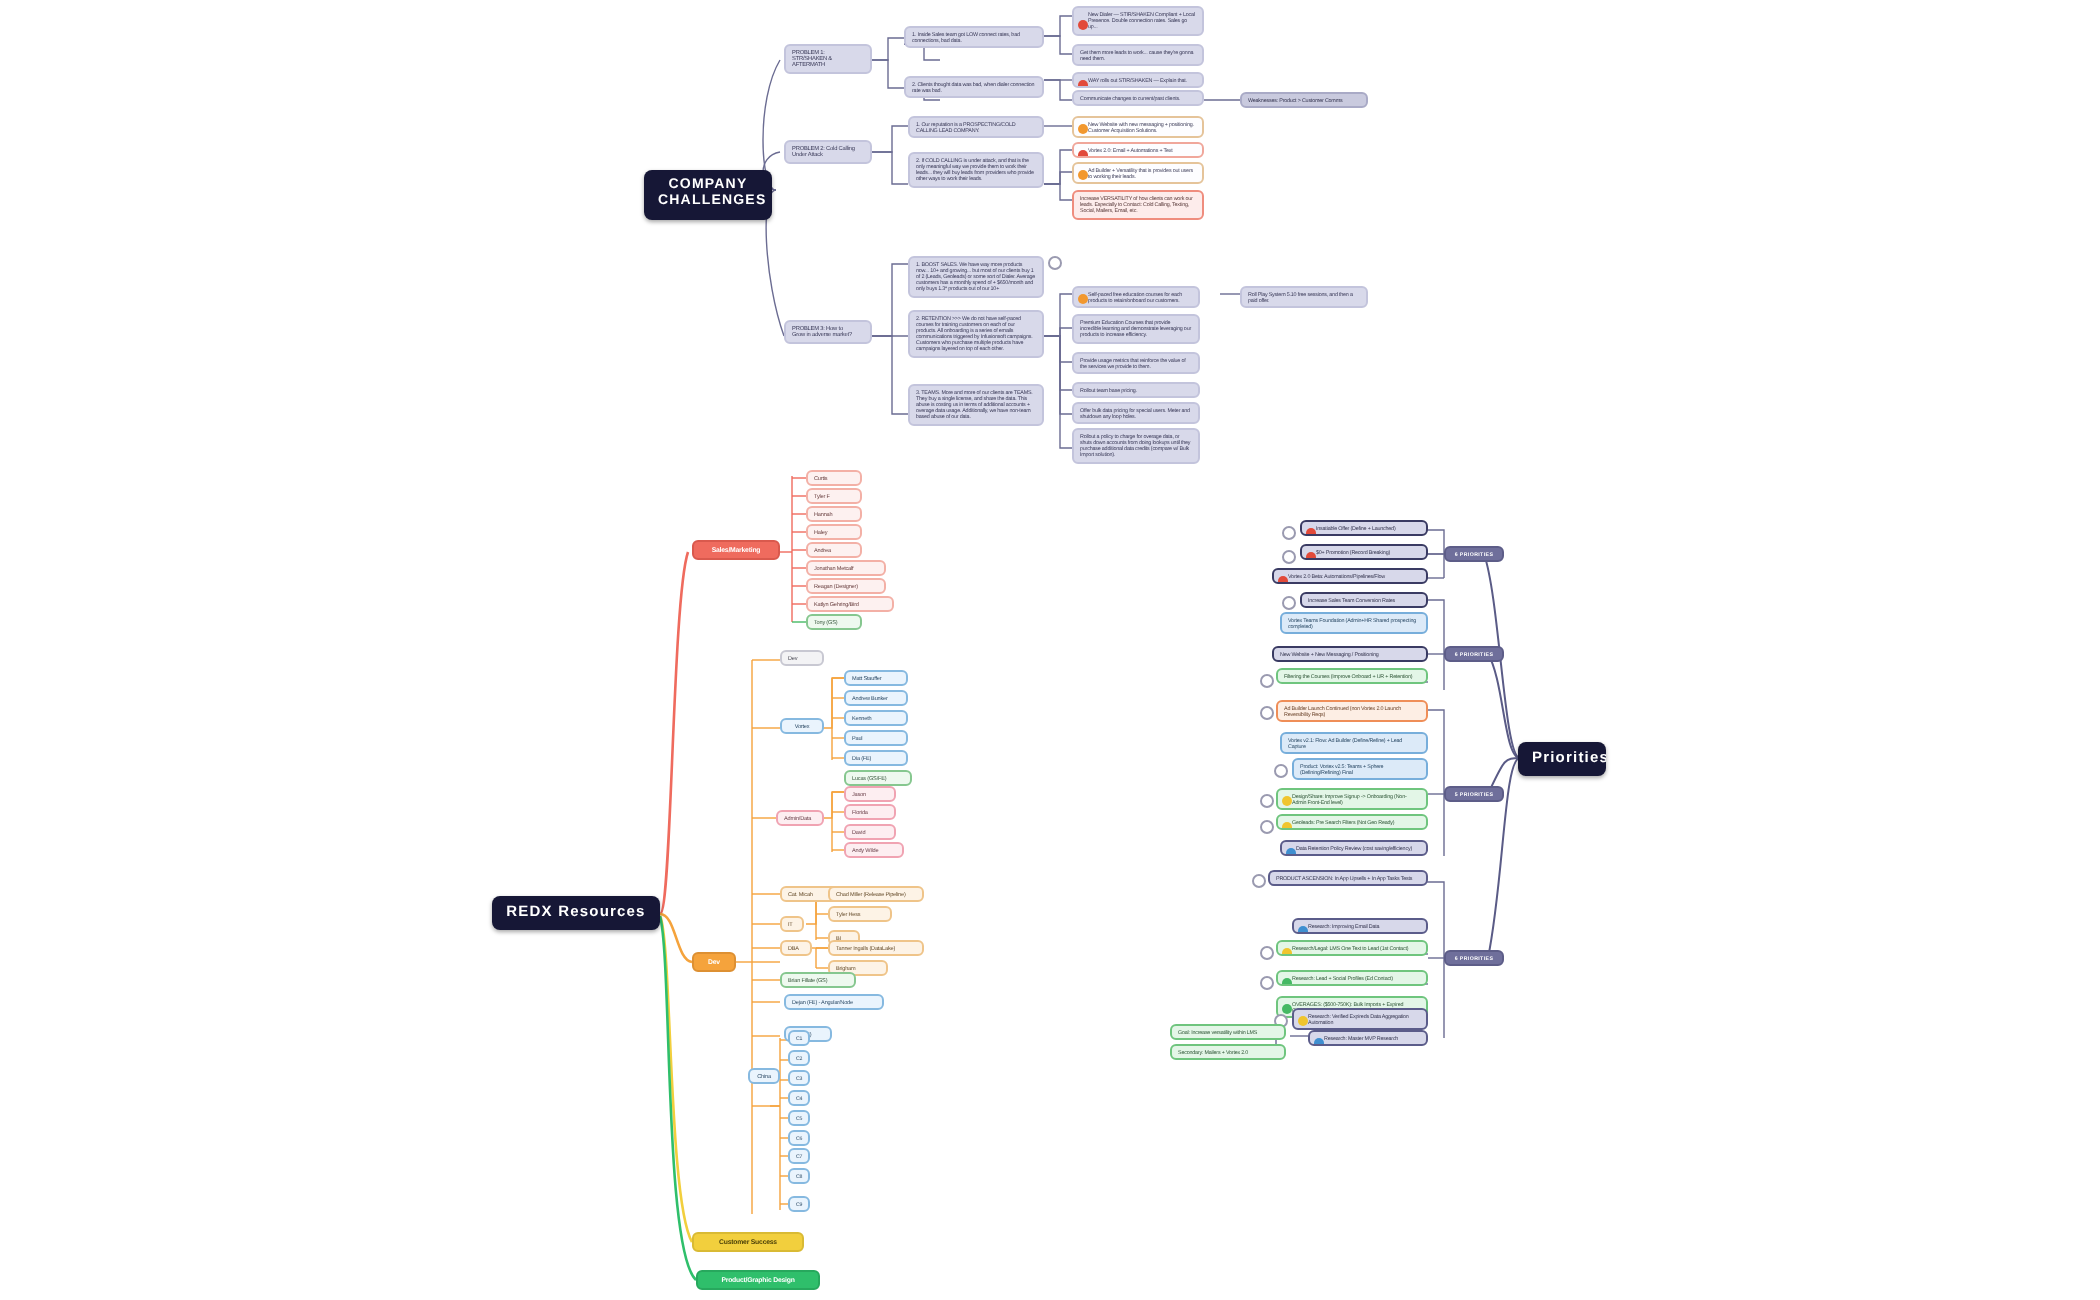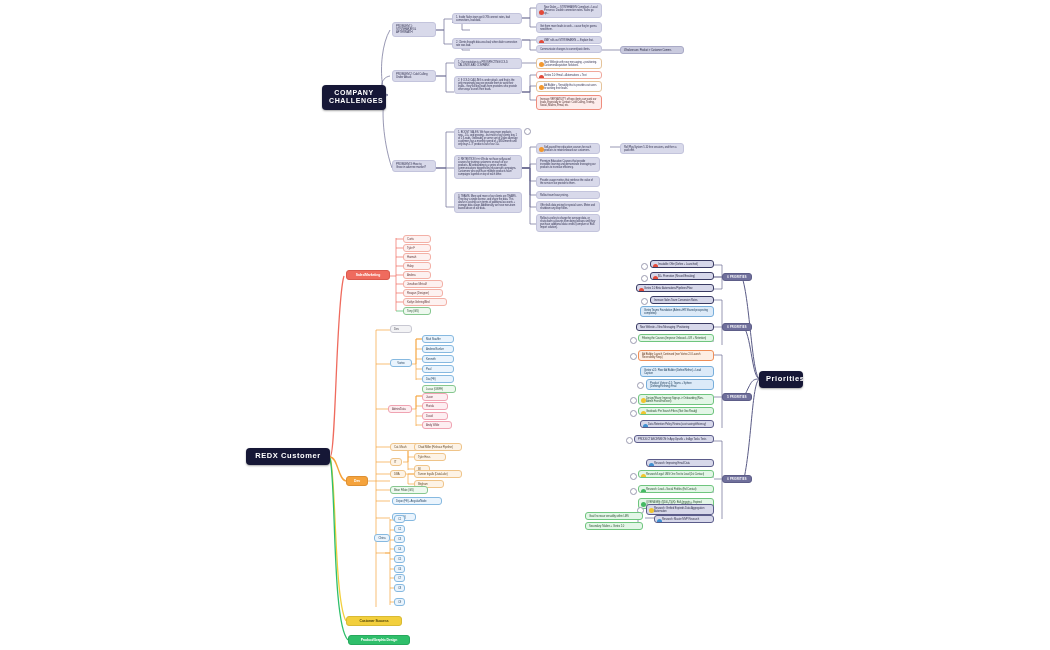--- a/index.html
+++ b/index.html
@@ -263,21 +263,21 @@
       <path d="M645 518 H 654"></path>
       <path d="M630 514 H 638 V 522"></path>
     </g>
   </svg>
 
   <div class="node root" style="left:322px; top:85px; width:64px; font-size:7px;">
     <div>COMPANY</div>
     <div>CHALLENGES</div>
   </div>
 
-  <div class="node root" style="left:246px; top:448px; width:84px; font-size:7.5px;">REDX Customer</div>
+  <div class="node root" style="left:246px; top:448px; width:84px; font-size:7.5px;">REDX Resources</div>
 
   <div class="node root" style="left:759px; top:371px; width:44px; font-size:7.5px;">Priorities</div>
 
   <div class="node lav" style="left:392px; top:22px; width:44px; font-size:2.9px;">
     <div style="white-space:pre-line;">PROBLEM 1:
 STR/SHAKEN &amp;
 AFTERMATH</div>
   </div>
 
   <div class="node lav" style="left:452px; top:13px; width:70px; font-size:2.7px;">1. Inside Sales team got LOW connect rates, bad connections, bad data.</div>

